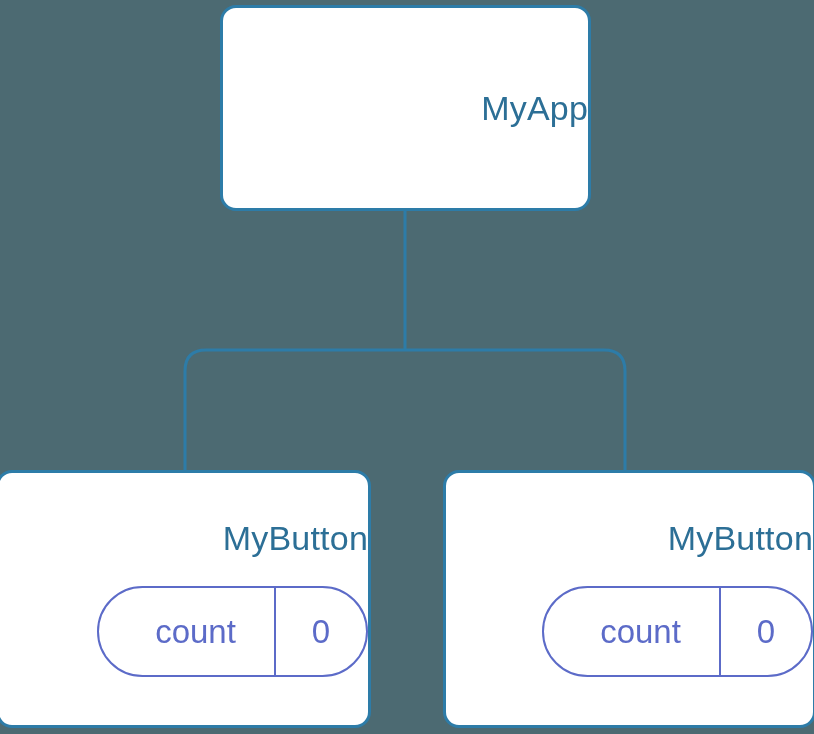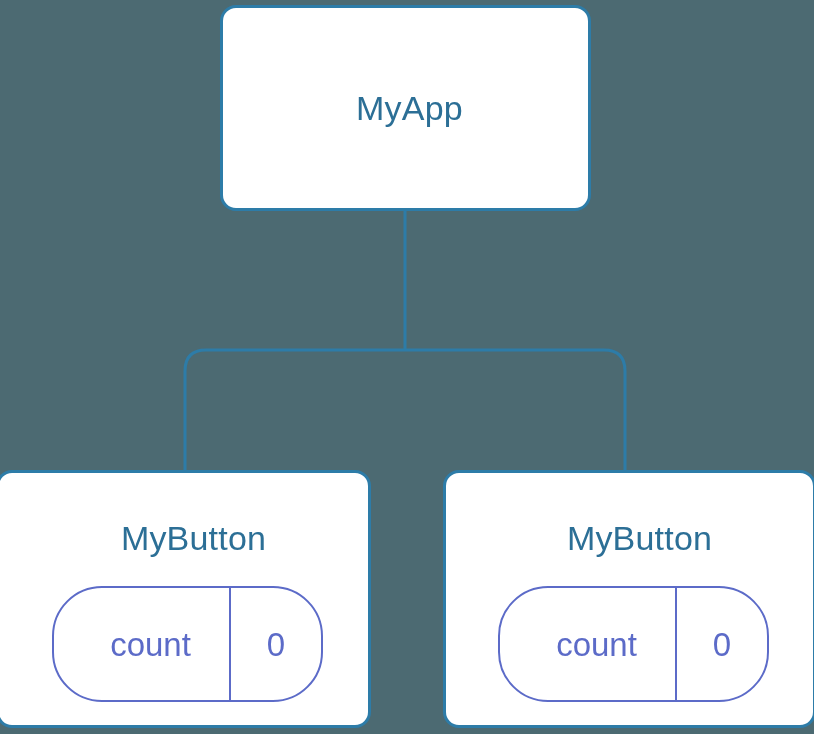--- a/index.html
+++ b/index.html
@@ -32,21 +32,21 @@
   
   .node {
     position: absolute;
     z-index: 2;
     background: #ffffff;
     border: 3px solid #2d7ca8;
     border-radius: 16px;
     box-sizing: border-box;
     display: flex;
     flex-direction: column;
-    align-items: center;
+    align-items: flex-end;
     padding-left: 8px;
   }
 
   .node-root {
     left: 220px;
     top: 5px;
     width: 371px;
     height: 206px;
     justify-content: center;
   }
@@ -75,21 +75,21 @@
 
   .node-child-left .node-title,
   .node-child-right .node-title {
     margin-top: 48px;
     margin-left: 12px;
   }
 
   
   .state-pill {
     margin-top: 31px;
-    height: 116px;
+    height: 91px;
     display: flex;
     align-items: stretch;
     border: 2px solid #5c6bc8;
     border-radius: 50px;
     box-sizing: border-box;
     background: transparent;
   }
   .state-key,
   .state-value {
     display: flex;

